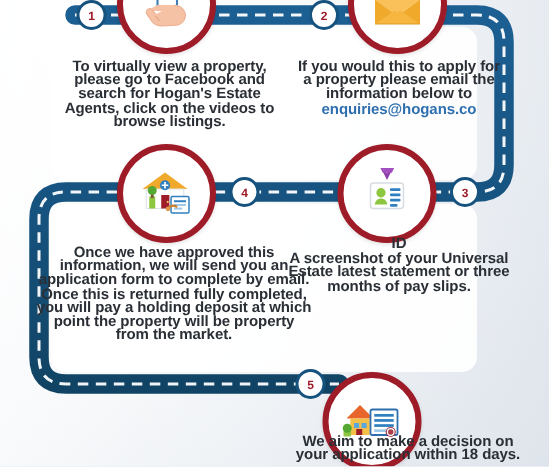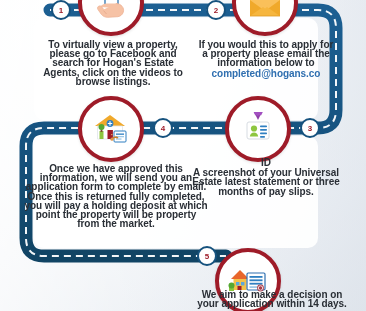--- a/index.html
+++ b/index.html
@@ -123,21 +123,21 @@
       <rect x="14" y="14.8" width="10" height="1.5" fill="#cfd5dc"></rect>
       <path d="M6 18h30v16H6z" fill="#f0a92b"></path>
       <path d="M6 18l15 11 15-11z" fill="#fac05a"></path>
       <path d="M6 34l13-9 2 1.4 2-1.4 13 9z" fill="#f6b63f"></path>
       <path d="M6 34h30" stroke="#e09a22" stroke-width="0.8"></path>
     </svg>
   </div>
   <div class="badge" style="left:206px;top:0px;">2</div>
   <div class="txt" style="left:196px;top:40px;width:140px;">
     <p>If you would this to apply for a property please email the information below to</p>
-    <p class="email" style="margin-top:-5px;">completed@hogans.co</p>
+    <p class="email" style="margin-top:-5px;">enquiries@hogans.co</p>
   </div>
 
   <div class="medallion" style="left:225px;top:96px;width:66px;height:66px;">
     <svg width="38" height="38" viewBox="0 0 38 38">
       <path d="M15 2l4 8 4-8-2.6 0L19 5.6 16.6 2z" fill="#8e3fa8"></path>
       <path d="M14.6 2h9.2l-1.6 3.2h-6z" fill="#a24fc0"></path>
       <rect x="8" y="12" width="22" height="17" rx="2" fill="#ffffff" stroke="#d7dce2" stroke-width="1"></rect>
       <circle cx="15" cy="18.5" r="3.1" fill="#8dc63f"></circle>
       <path d="M10.8 26.4c.4-2.6 2.1-4 4.2-4s3.8 1.4 4.2 4z" fill="#8dc63f"></path>
       <rect x="21" y="15.5" width="7" height="1.8" rx="0.7" fill="#2f7fc1"></rect>
@@ -189,16 +189,16 @@
       <rect x="22.5" y="12" width="13" height="1.8" fill="#2f7fc1"></rect>
       <rect x="22.5" y="15.4" width="13" height="1.8" fill="#2f7fc1"></rect>
       <rect x="22.5" y="18.8" width="13" height="1.8" fill="#2f7fc1"></rect>
       <rect x="22.5" y="22.2" width="8" height="1.8" fill="#9fc9e8"></rect>
       <circle cx="33.5" cy="24" r="3.4" fill="#9e1b28" opacity="0.85"></circle>
       <circle cx="33.5" cy="24" r="2.2" fill="none" stroke="#ffffff" stroke-width="0.8"></circle>
     </svg>
   </div>
   <div class="badge" style="left:197px;top:246px;">5</div>
   <div class="txt" style="left:192px;top:290px;width:160px;">
-    <p>We aim to make a decision on your application within 14 days.</p>
+    <p>We aim to make a decision on your application within 18 days.</p>
   </div>
 
 </div>
 
 </body></html>

